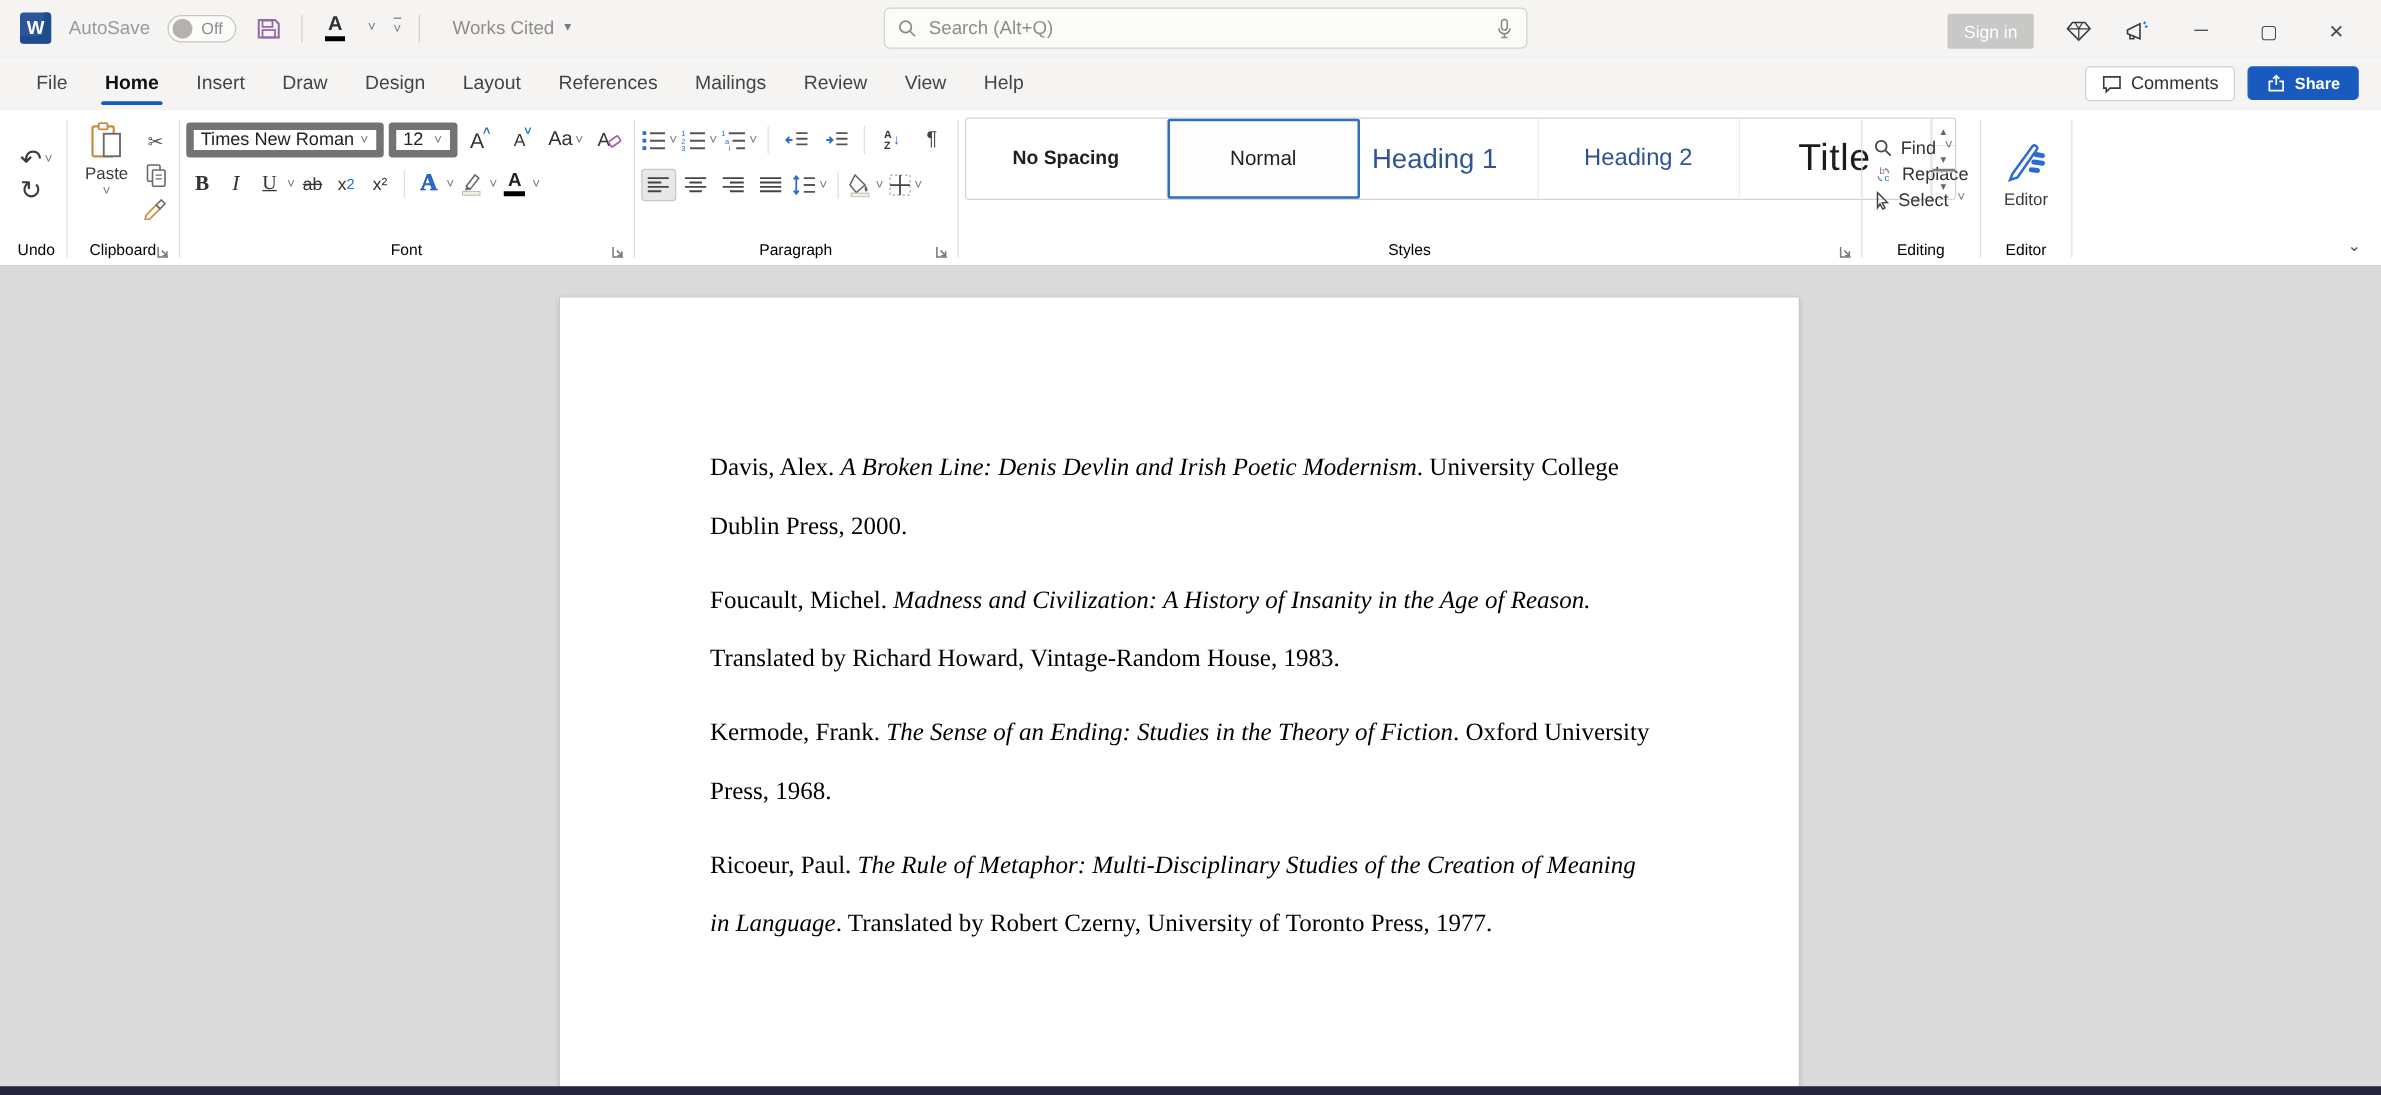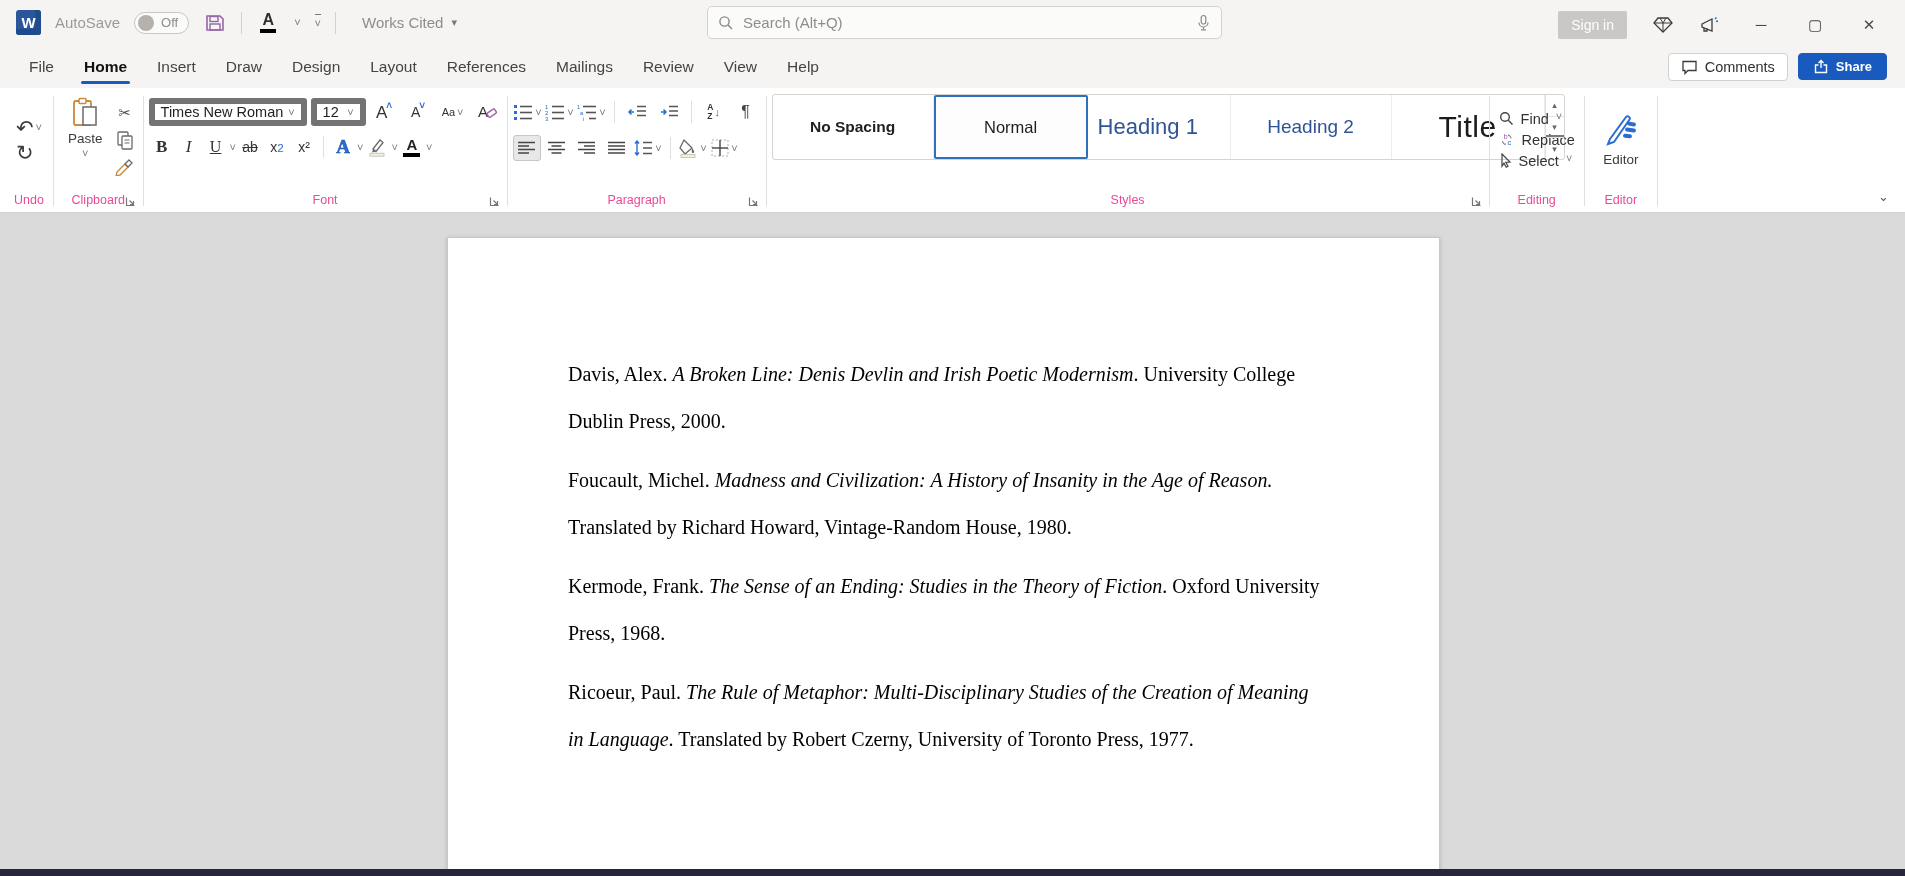--- a/index.html
+++ b/index.html
@@ -37,21 +37,21 @@
   .tab.active::after { content:""; position:absolute; left:12px; right:12px; bottom:4px; height:3px; border-radius:2px; background:#185abd; }
   .menu-right { margin-left:auto; display:flex; align-items:center; gap:10px; padding-right:18px; }
   .comments-btn { display:flex; align-items:center; gap:7px; background:#fff; border:1px solid #d1d0cf; border-radius:4px; padding:5px 12px; font-size:14.5px; color:#2f2f2f; font-family:Liberation Sans, sans-serif; }
   .share-btn { display:flex; align-items:center; gap:7px; background:#185abd; border:1px solid #185abd; border-radius:4px; padding:5px 14px; font-size:13px; color:#fff; font-weight:600; font-family:"Liberation Sans", sans-serif; }
 
   
   .ribbon { position:absolute; top:88px; left:0; right:0; height:125px; background:#fff; border-bottom:1px solid #d3d1cf; display:flex; align-items:stretch; padding:4px 6px 0 10px; }
   .rgroup { display:flex; flex-direction:column; }
   .rcontent { flex:1; display:flex; }
   .rlabelrow { height:24px; display:flex; align-items:center; justify-content:center; position:relative; }
-  .rlabel { font-size:12.5px; color:#ec4899; }
+  .rlabel { font-size:12.5px; color:#000000; }
   .launcher { position:absolute; right:2px; bottom:5px; }
   .rsep { width:1px; background:#e1dfdd; margin:4px 5px 6px 5px; }
   .icbtn { width:30px; height:28px; display:inline-flex; align-items:center; justify-content:center; border-radius:3px; }
   .drop { display:inline-flex; align-items:center; gap:2px; }
 
   
   .undo-col { display:flex; flex-direction:column; justify-content:center; gap:4px; padding:0 6px; }
   .uicon { font-size:21px; color:#3b3b3b; line-height:1; }
 
   
@@ -309,21 +309,21 @@
             </div>
             <span class="icbtn">
                 <span class="glyphA">A</span>
                 <span class="caret-blue">˄</span>
               </span>
             <span class="icbtn">
                 <span class="glyphA" style="font-size:14px">A</span>
                 <span class="caret-blue">˅</span>
               </span>
             <span class="icbtn drop">
-                <span class="glyphA" style="font-size:11px">Aa</span>
+                <span class="glyphA" style="font-size:16px">Aa</span>
                 <span class="chev">˅</span>
               </span>
             <span class="icbtn">
               <svg width="22" height="20" viewBox="0 0 22 20">
                   <text x="2" y="15" font-size="15" fill="#333" font-family="Liberation Sans, sans-serif">A</text>
                   <rect x="11" y="9" width="9" height="5" rx="1" transform="rotate(-35 15 11)" fill="#fff" stroke="#a85fa8" stroke-width="1.4"></rect>
                 </svg>
             </span>
           </div>
           <div class="font-row2">
@@ -616,21 +616,21 @@
 
   <div class="docarea">
     <div class="page">
       <div class="pagetext" id="citations">
           <div class="cite-par">
             <div><span>Davis, Alex. </span><i>A Broken Line: Denis Devlin and Irish Poetic Modernism</i><span>. University College</span></div>
             <div><span>Dublin Press, 2000.</span></div>
           </div>
           <div class="cite-par">
             <div><span>Foucault, Michel. </span><i>Madness and Civilization: A History of Insanity in the Age of Reason.</i></div>
-            <div><span>Translated by Richard Howard, Vintage-Random House, 1980.</span></div>
+            <div><span>Translated by Richard Howard, Vintage-Random House, 1983.</span></div>
           </div>
           <div class="cite-par">
             <div><span>Kermode, Frank. </span><i>The Sense of an Ending: Studies in the Theory of Fiction</i><span>. Oxford University</span></div>
             <div><span>Press, 1968.</span></div>
           </div>
           <div class="cite-par">
             <div><span>Ricoeur, Paul. </span><i>The Rule of Metaphor: Multi-Disciplinary Studies of the Creation of Meaning</i></div>
             <div><i>in Language</i><span>. Translated by Robert Czerny, University of Toronto Press, 1977.</span></div>
           </div>
         </div>

